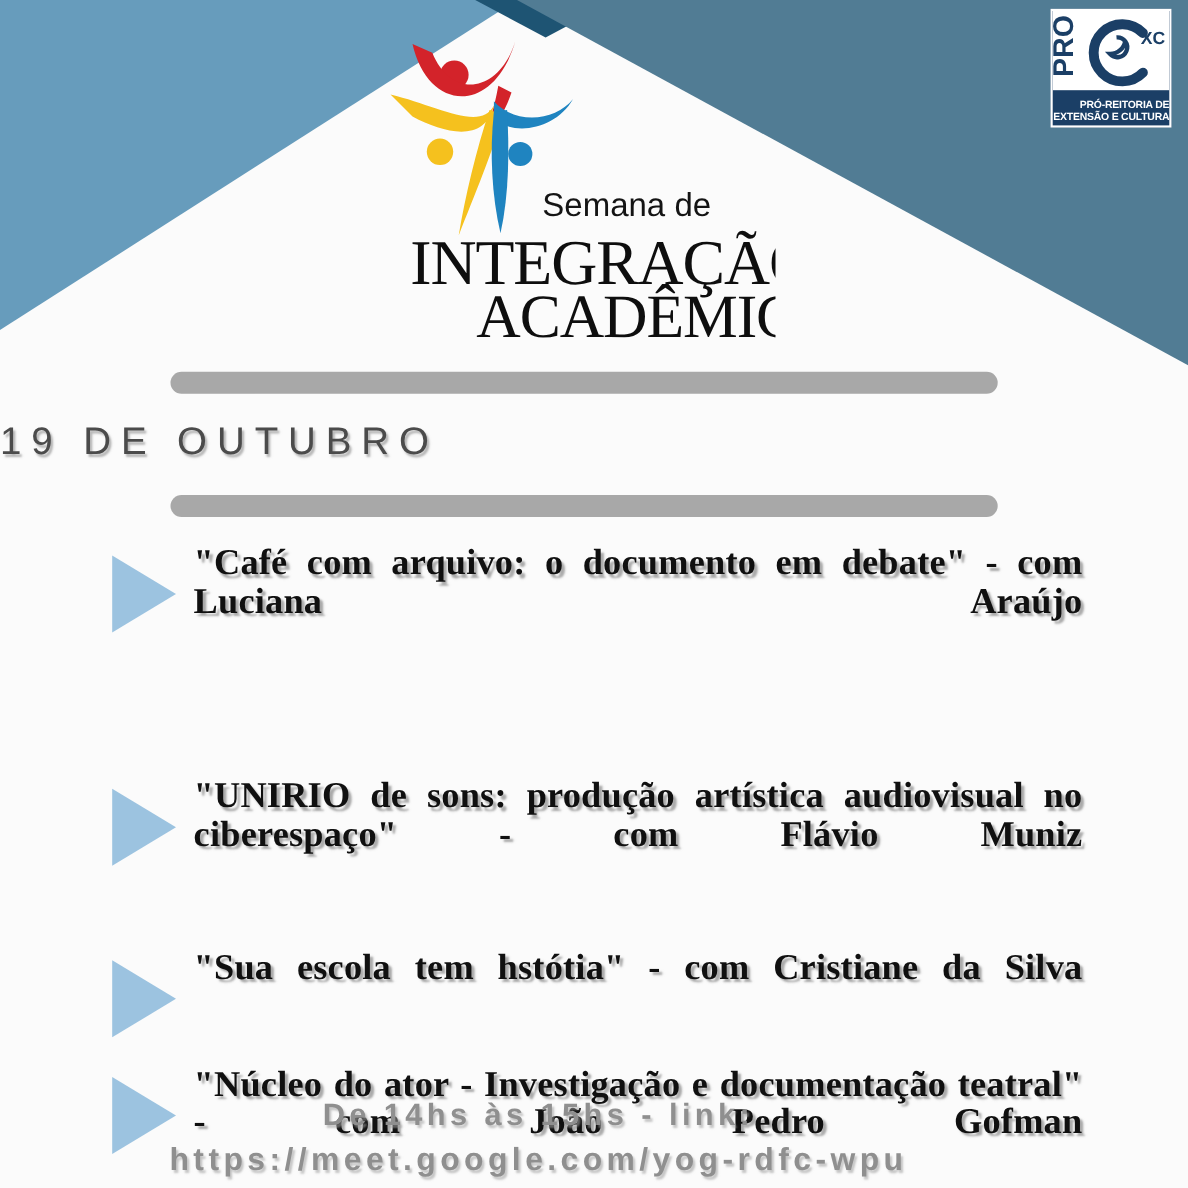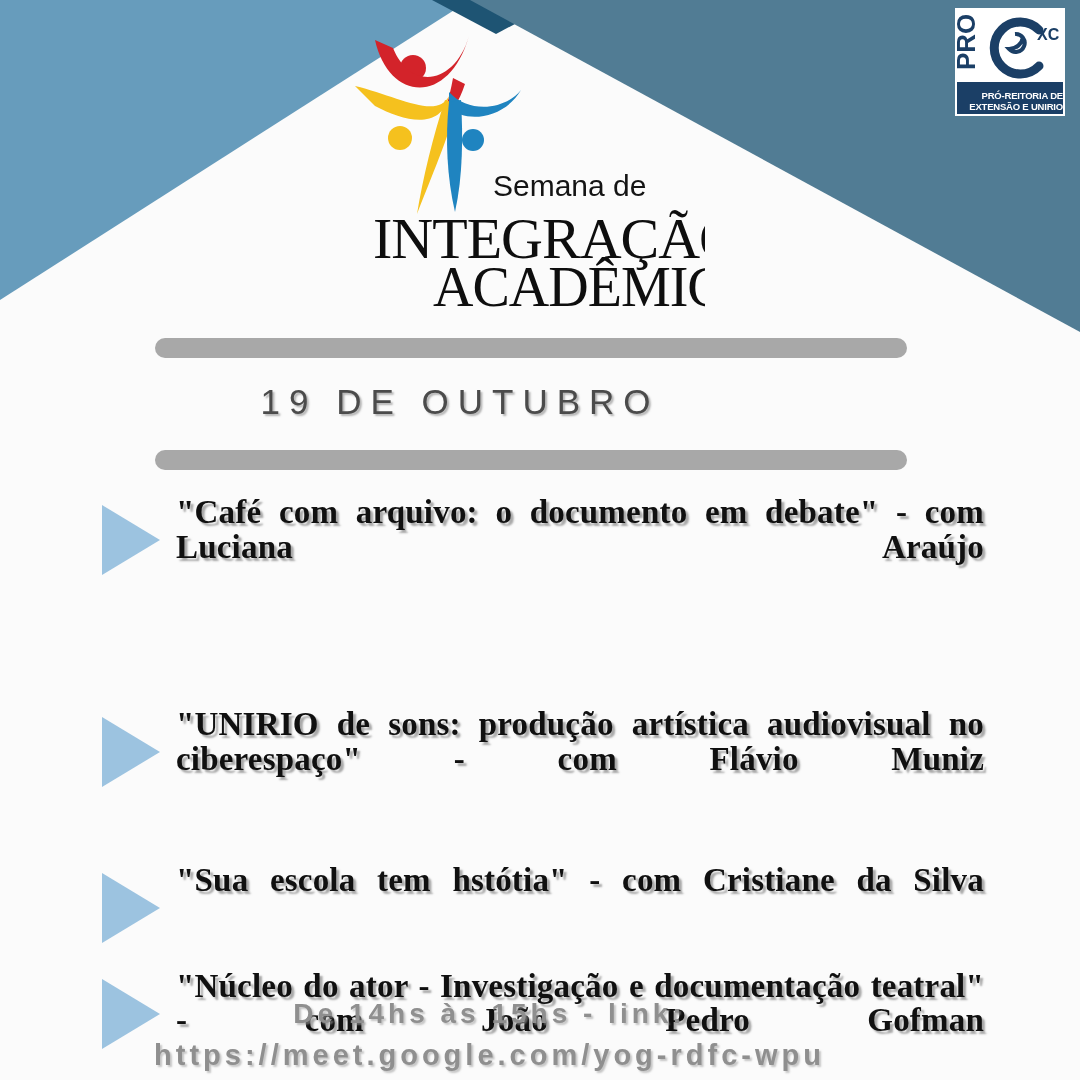--- a/index.html
+++ b/index.html
@@ -89,21 +89,21 @@
     border-radius: 10px;
   }
   .bar-top { top: 8px; }
   .bar-bottom { top: 120px; }
 
   .date-text {
     position: absolute;
     left: 0;
     top: 52px;
     width: 920px;
-    text-align: center;
+    text-align: left;
     font-family: "Liberation Sans", sans-serif;
     font-weight: 500;
     font-size: 35px;
     letter-spacing: 9px;
     color: #4b4b4b;
     text-shadow: 2px 2px 2px rgba(120,120,120,0.55);
   }
 
   
   .sessions {
@@ -195,21 +195,21 @@
 
         <text x="18" y="60" transform="rotate(-90 18 60)" font-family="Liberation Sans, sans-serif" font-weight="bold" font-size="26" fill="#1b3f66">PRO</text>
 
         <path d="M82 20 A26 26 0 1 0 82 56" stroke="#1b3f66" stroke-width="9" fill="none" stroke-linecap="round"></path>
         <path d="M58 24 a9 9 0 1 1 -6 15 a14 14 0 0 0 14 -12" stroke="#1b3f66" stroke-width="4" fill="none"></path>
         <text x="80" y="30" font-family="Liberation Sans, sans-serif" font-weight="bold" font-size="16" fill="#1b3f66">XC</text>
       </svg>
     </div>
     <div class="proexc-text">
       <div>PRÓ-REITORIA DE</div>
-      <div>EXTENSÃO E UNIRIO</div>
+      <div>EXTENSÃO E CULTURA</div>
     </div>
   </div>
 
   <div class="sia-logo">
     <svg viewBox="0 0 360 290" width="360" height="290">
 
       <g>
         <circle cx="68" cy="50" r="13" fill="#d3232a"></circle>
         <path d="M30 22 C44 84 104 88 124 18 C110 66 66 74 48 30 Z" fill="#d3232a"></path>
         <path d="M108 60 C104 82 100 92 96 104 C106 96 114 84 120 66 Z" fill="#d3232a"></path>

